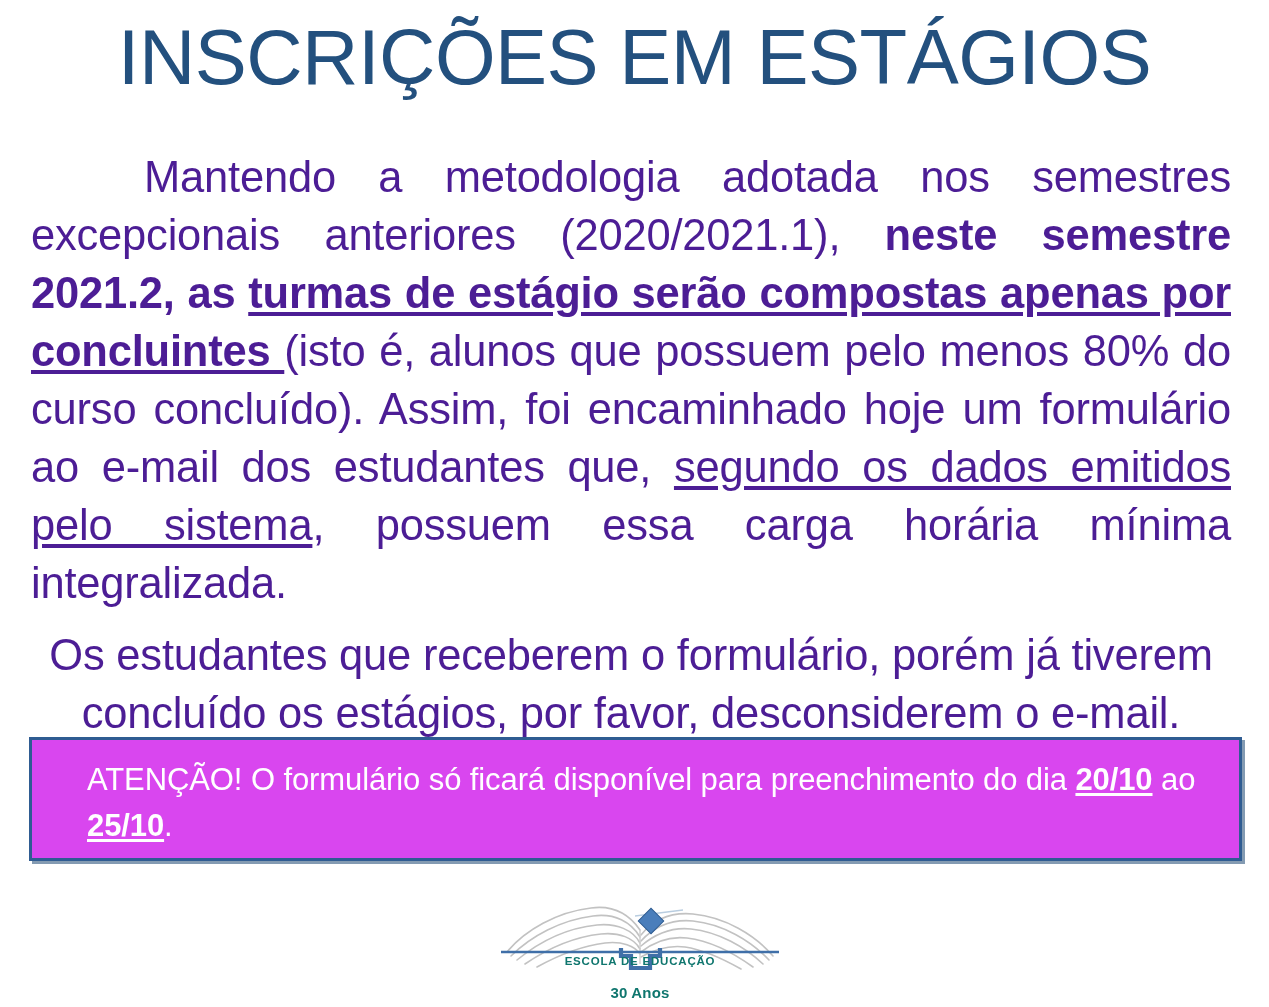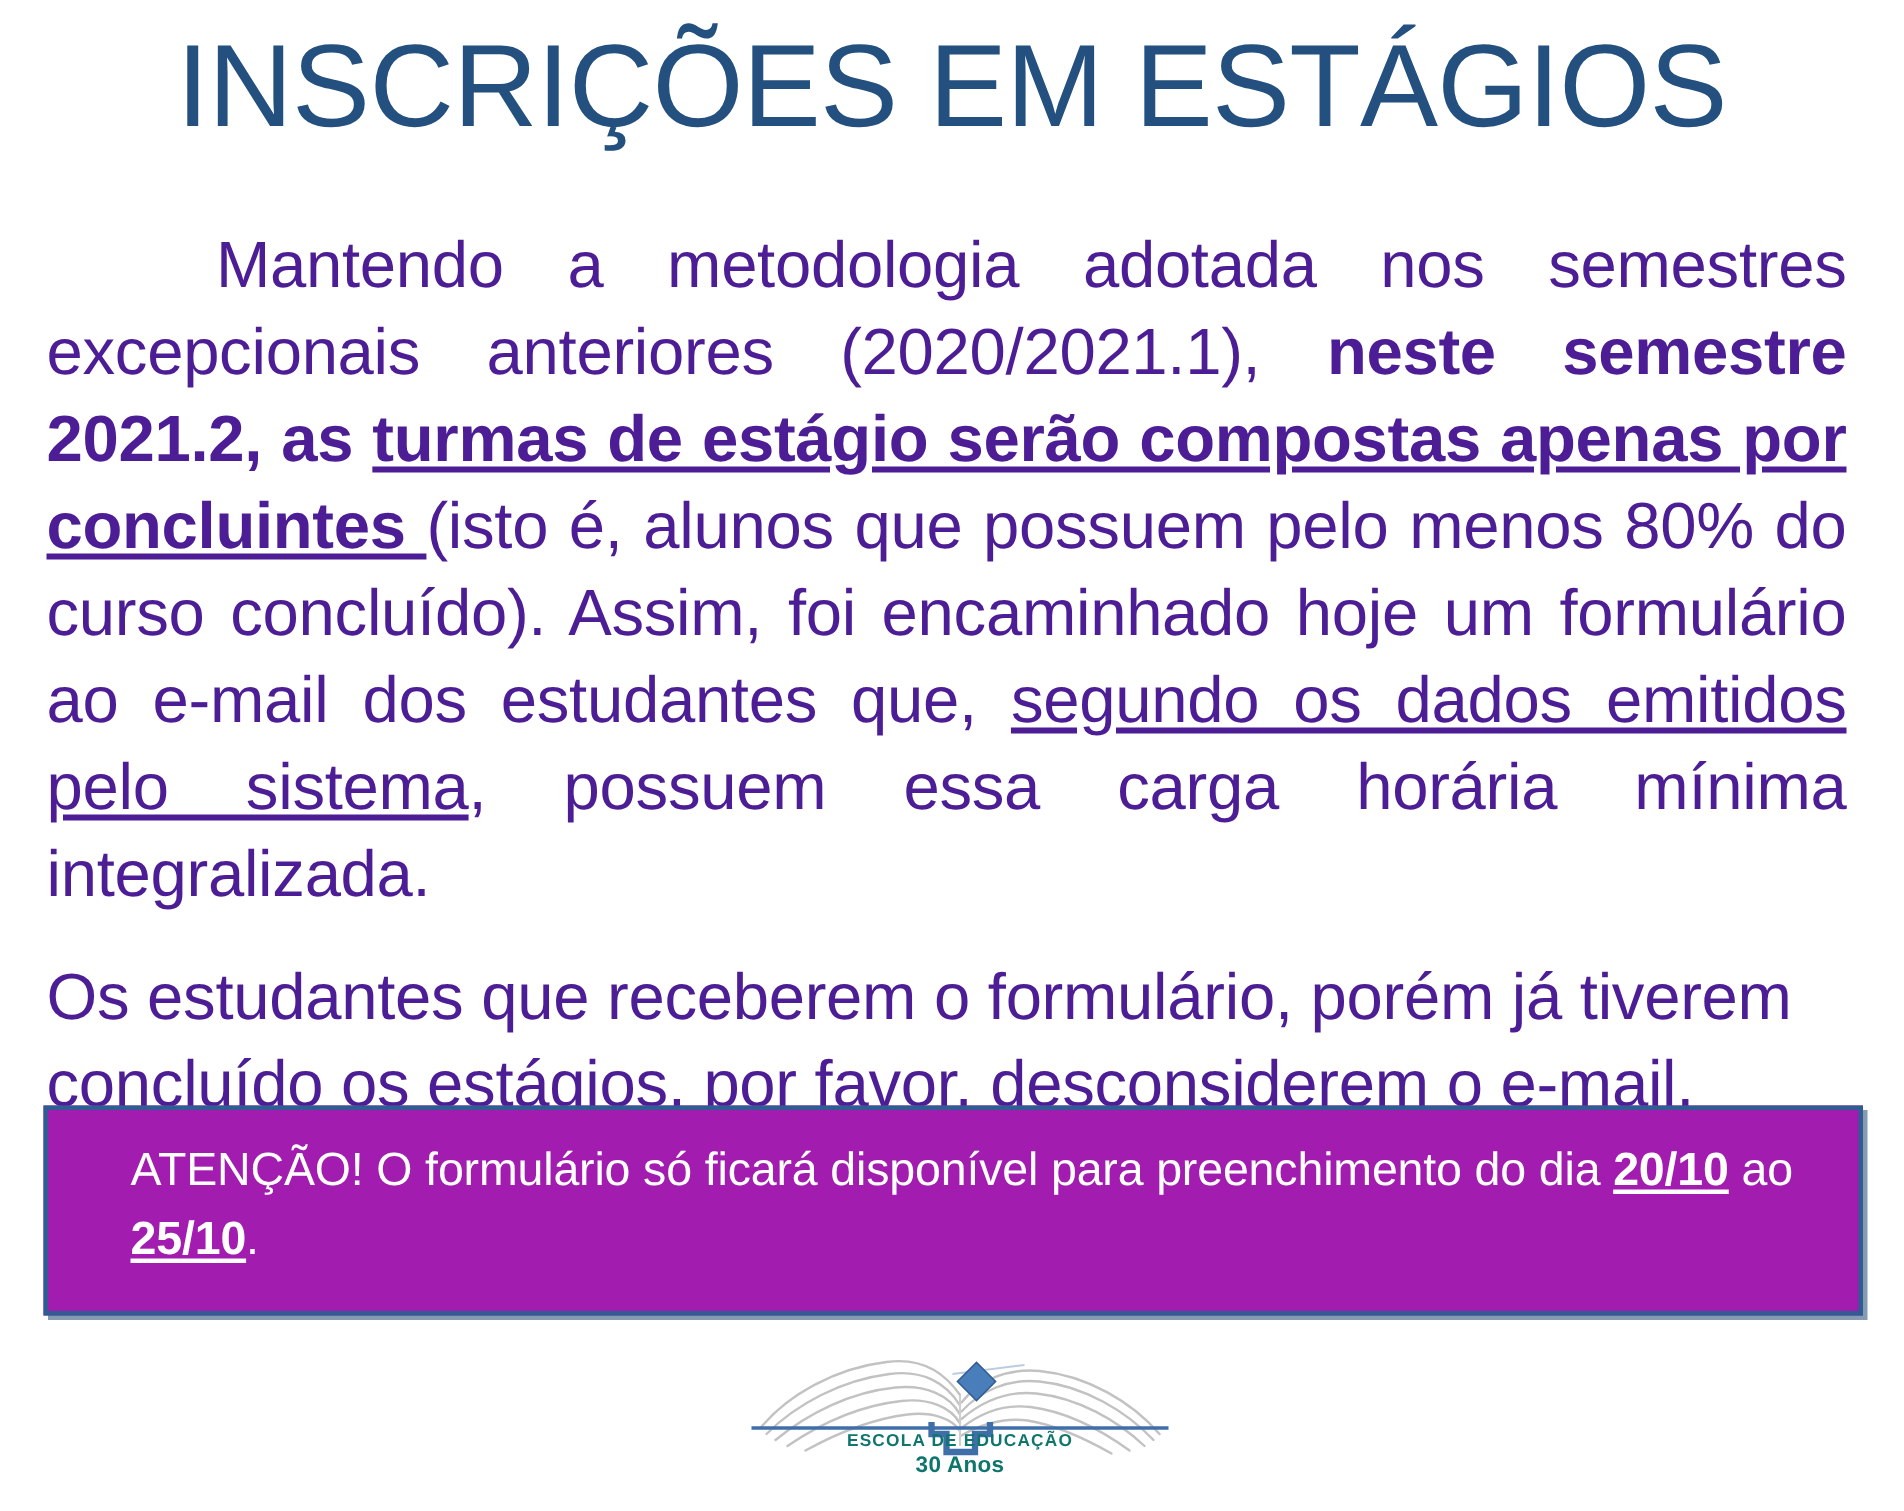--- a/index.html
+++ b/index.html
@@ -56,37 +56,37 @@
     letter-spacing: -0.2px;
   }
 
   p.para-justified {
     text-align: justify;
     text-justify: inter-word;
     text-indent: 113px;
   }
 
   p.para-left {
-    text-align: left;
-    margin-top: 24px;
+    text-align: center;
+    margin-top: 14px;
   }
 
   .b   { font-weight: 700; }
   .u   { text-decoration: underline; text-underline-offset: 4px; }
   .bu  { font-weight: 700; text-decoration: underline; text-underline-offset: 4px; }
 
   
   .attention-box {
     position: absolute;
     left: 29px;
     top: 737px;
     width: 1213px;
-    height: 140px;
+    height: 124px;
     box-sizing: border-box;
-    background: #a21caf;
+    background: #d946ef;
     border: 3px solid #2f5c92;
     box-shadow: 3px 3px 0 0 rgba(31, 73, 115, 0.55);
   }
   .attention-text {
     position: absolute;
     left: 55px;
     top: 17px;
     right: 24px;
     color: #ffffff;
     font-size: 31px;
@@ -123,20 +123,21 @@
     letter-spacing: 0.8px;
     font-weight: 600;
     line-height: 14px;
   }
   .logo-caption .line2 {
     display: block;
     font-size: 15px;
     font-weight: 700;
     line-height: 17px;
     letter-spacing: 0.2px;
+    margin-top: 16px;
   }
 </style>
 </head>
 <body>
 
 <div class="slide">
 
   <div class="title">INSCRIÇÕES EM ESTÁGIOS</div>
 
   <div class="body-area">

